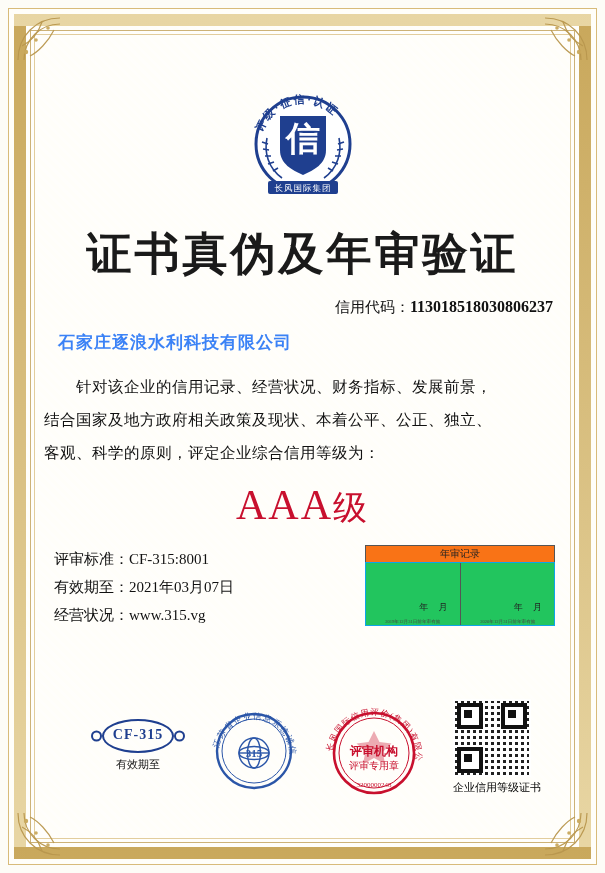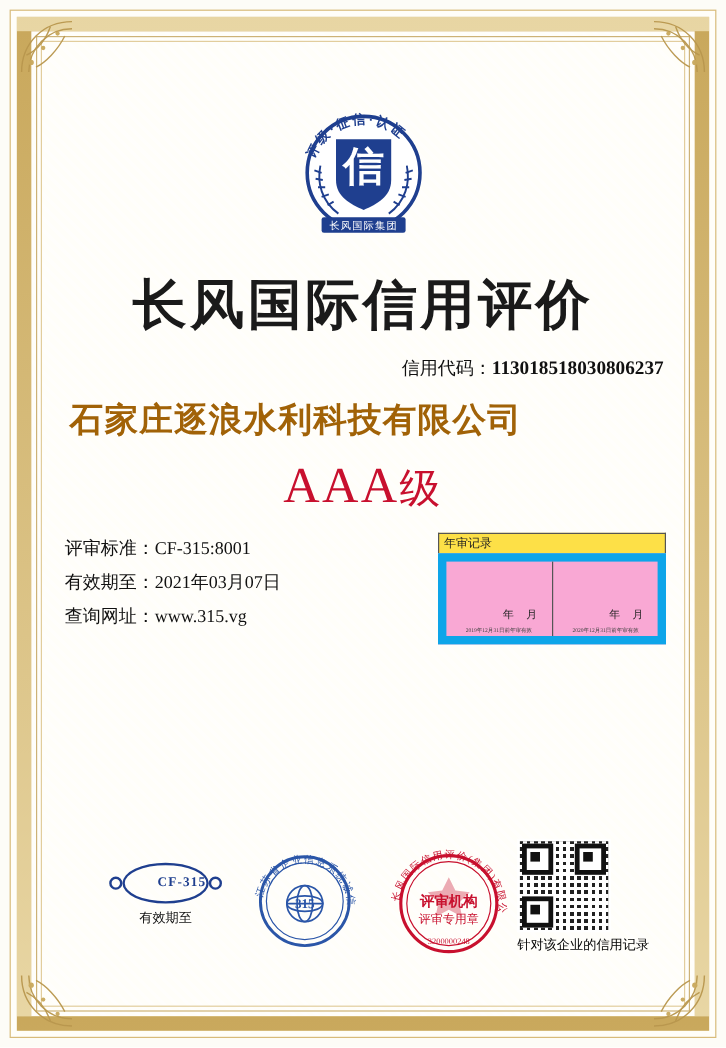--- a/index.html
+++ b/index.html
@@ -103,24 +103,24 @@
   }
   .credit-code .lbl {
     font-weight: normal;
     font-size: 15px;
     margin-top: 20px;
   }
   .company {
     margin-top: 14px;
     text-align: left;
     padding-left: 14px;
-    font-size: 28px;
+    font-size: 17px;
     font-weight: bold;
     letter-spacing: 1px;
-    color: #a16207;
+    color: #3b82f6;
   }
   .body-text {
     margin-top: 16px;
     font-size: 15.5px;
     line-height: 33px;
     color: #111;
     text-align: justify;
     letter-spacing: .5px;
   }
   .body-text p { margin: 0; }
@@ -155,27 +155,28 @@
   .annual {
     width: 190px;
     margin-right: 6px;
   }
   .annual-title {
     border: 1px solid #555;
     border-bottom: none;
     font-size: 10px;
     padding: 1px 4px;
     color: #222;
-    background: #fde047;
+    background: #f97316;
+    text-align: center;
   }
   .annual-grid {
     display: flex;
-    border: 7px solid #0ea5e9;
+    border: 1px solid #0ea5e9;
     height: 62px;
-    background: #f9a8d4;
+    background: #22c55e;
   }
   .annual-cell {
     flex: 1;
     position: relative;
   }
   .annual-cell + .annual-cell { border-left: 1px solid #555; }
   .annual-ym {
     position: absolute;
     bottom: 11px;
     right: 8px;
@@ -213,26 +214,25 @@
   
   .cf315 {
     left: 48px;
     top: 30px;
   }
   .cf-oval {
     width: 68px; height: 30px;
     border: 2px solid #1f3f8f;
     border-radius: 50%;
     color: #1f3f8f;
-    font-size: 11px;
+    font-size: 14px;
     font-weight: bold;
     line-height: 28px;
     letter-spacing: 1px;
     position: relative;
-    text-align: right;
   }
   .cf-oval::before,
   .cf-oval::after {
     content: "";
     position: absolute;
     top: 50%;
     width: 7px; height: 7px;
     border: 2px solid #1f3f8f;
     border-radius: 50%;
     transform: translateY(-50%);
@@ -362,38 +362,43 @@
         </g>
 
         <path d="M46 28 h46 v34 c0 14 -12 20 -23 25 c-11 -5 -23 -11 -23 -25 z" fill="#1f3f8f"></path>
         <text x="69" y="62" text-anchor="middle" font-family="Liberation Serif, serif" font-size="34" font-weight="bold" fill="#ffffff">信</text>
 
         <rect x="34" y="93" width="70" height="13" rx="2" fill="#1f3f8f"></rect>
         <text x="69" y="103" text-anchor="middle" font-family="Liberation Serif, serif" font-size="8.5" fill="#ffffff" letter-spacing="1">长风国际集团</text>
       </svg>
     </div>
 
-    <div class="cert-title">长风国际信用评价</div>
+    <div class="cert-title">证书真伪及年审验证</div>
 
     <div class="credit-code">
       <span class="lbl">信用代码：</span><span>113018518030806237</span>
     </div>
 
     <div class="company">石家庄逐浪水利科技有限公司</div>
 
+    <div class="body-text">
+      <p class="indent">针对该企业的信用记录、经营状况、财务指标、发展前景，</p>
+      <p>结合国家及地方政府相关政策及现状、本着公平、公正、独立、</p>
+      <p>客观、科学的原则，评定企业综合信用等级为：</p>
+    </div>
 
     <div class="grade">
       <span>AAA</span><span class="cn">级</span>
     </div>
 
     <div class="mid">
       <div class="info-list">
         <div>评审标准：CF-315:8001</div>
         <div>有效期至：2021年03月07日</div>
-        <div>查询网址：www.315.vg</div>
+        <div>经营状况：www.315.vg</div>
       </div>
 
       <div class="annual">
         <div class="annual-title">年审记录</div>
         <div class="annual-grid">
           <div class="annual-cell">
             <div class="annual-ym">年 月</div>
             <div class="annual-note">2019年12月31日前年审有效</div>
           </div>
           <div class="annual-cell">
@@ -454,18 +459,18 @@
           <span class="qr-eye tl">
               <i></i>
             </span>
           <span class="qr-eye tr">
               <i></i>
             </span>
           <span class="qr-eye bl">
               <i></i>
             </span>
         </div>
-        <div class="cap">针对该企业的信用记录</div>
+        <div class="cap">企业信用等级证书</div>
       </div>
 
     </div>
   </div>
 </div>
 
 </body></html>

